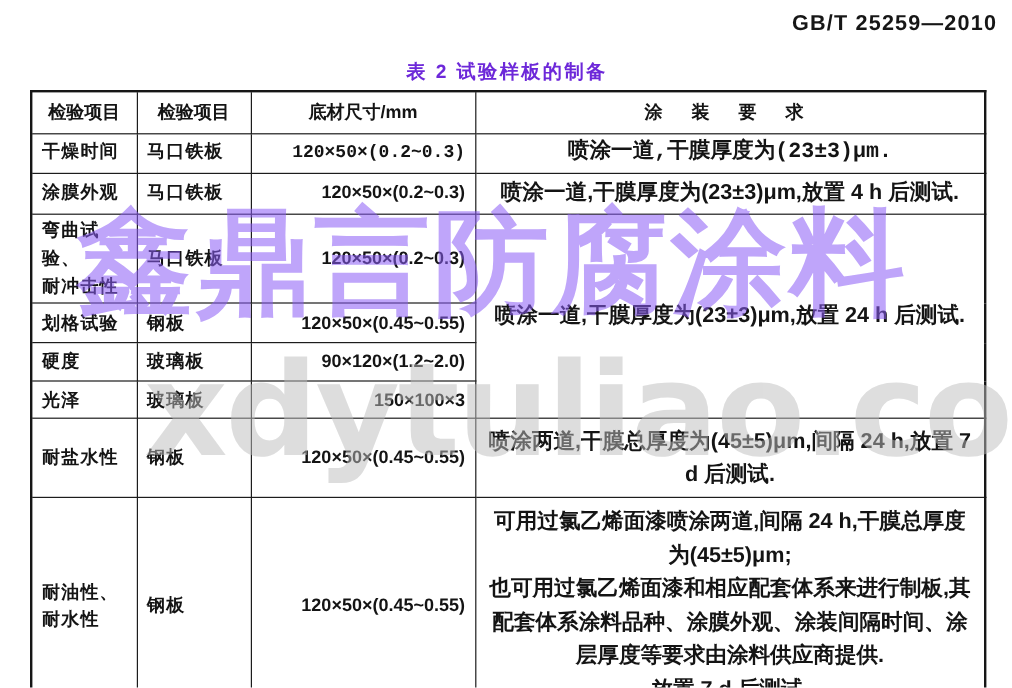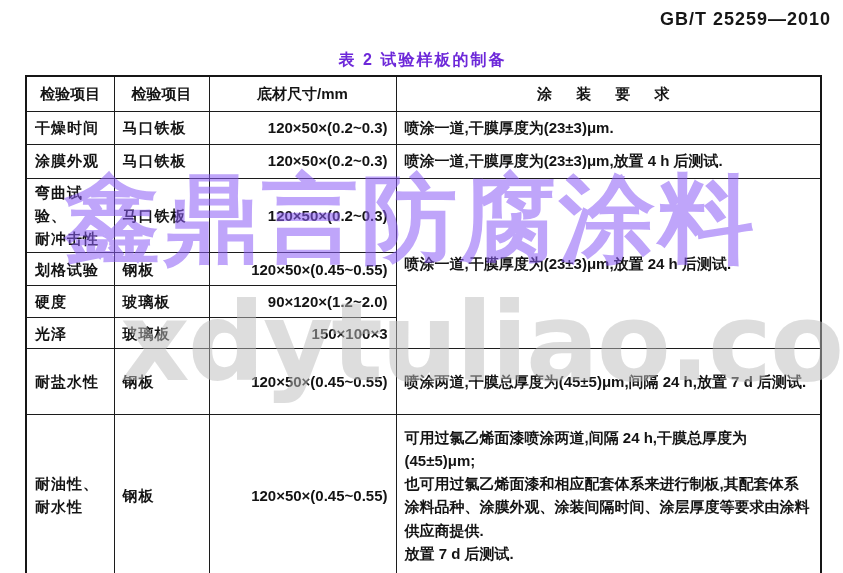--- a/index.html
+++ b/index.html
@@ -36,23 +36,23 @@
     padding:2px 8px;
     line-height:1.55;
   }
   table.spec th {
     font-size:15px; text-align:center; height:35px;margin-top:44px;
   }
   th.coating-header { letter-spacing:10px; }
   td.item-cell { font-size:15px; text-align:left; letter-spacing:1px; white-space:pre-line; }
   td.substrate-cell { font-size:15px; text-align:left; letter-spacing:1px; }
   td.size-cell { font-size:15px; text-align:right; }
-  td.req-cell { font-size:15px; text-align:left; }
+  td.req-cell { font-size:18px; text-align:center; }
   td.req-cell .para { display:block; }
-  tr.r1 { height:33px; }
+  tr.r1 { height:33px;font-family:Liberation Mono, monospace; }
   tr.r2 { height:34px; }
   tr.r3 { height:61px; }
   tr.r4 { height:33px; }
   tr.r5 { height:32px; }
   tr.r6 { height:31px; }
   tr.r7 { height:66px; }
   tr.r8 { height:162px; }
   tr.r8 td.req-cell { vertical-align:middle; padding-top:6px; padding-bottom:6px; }
   .watermark {
     position:absolute; z-index:2; pointer-events:none;

